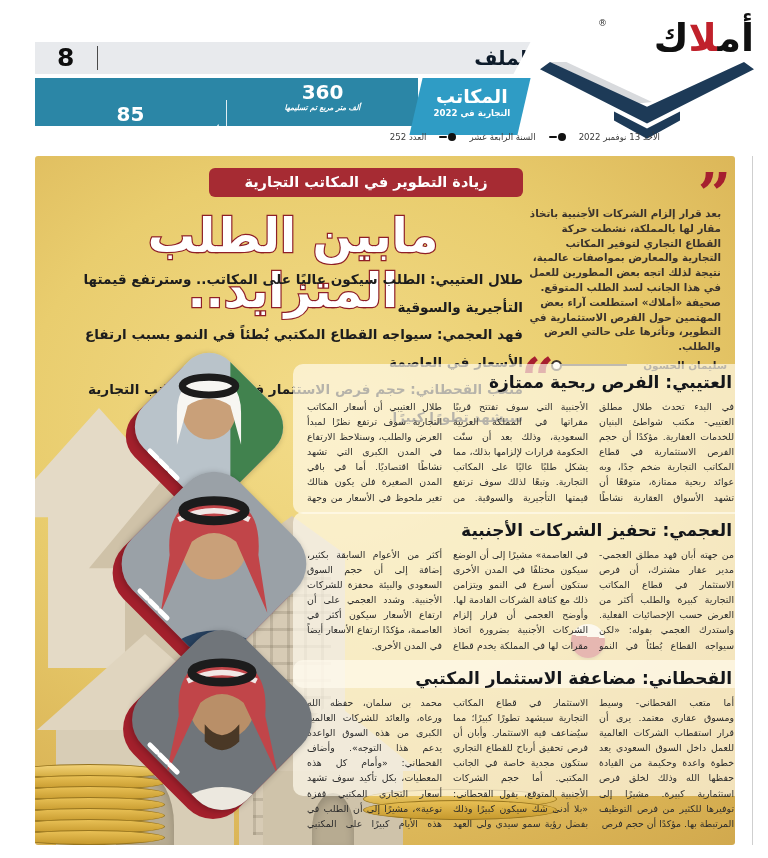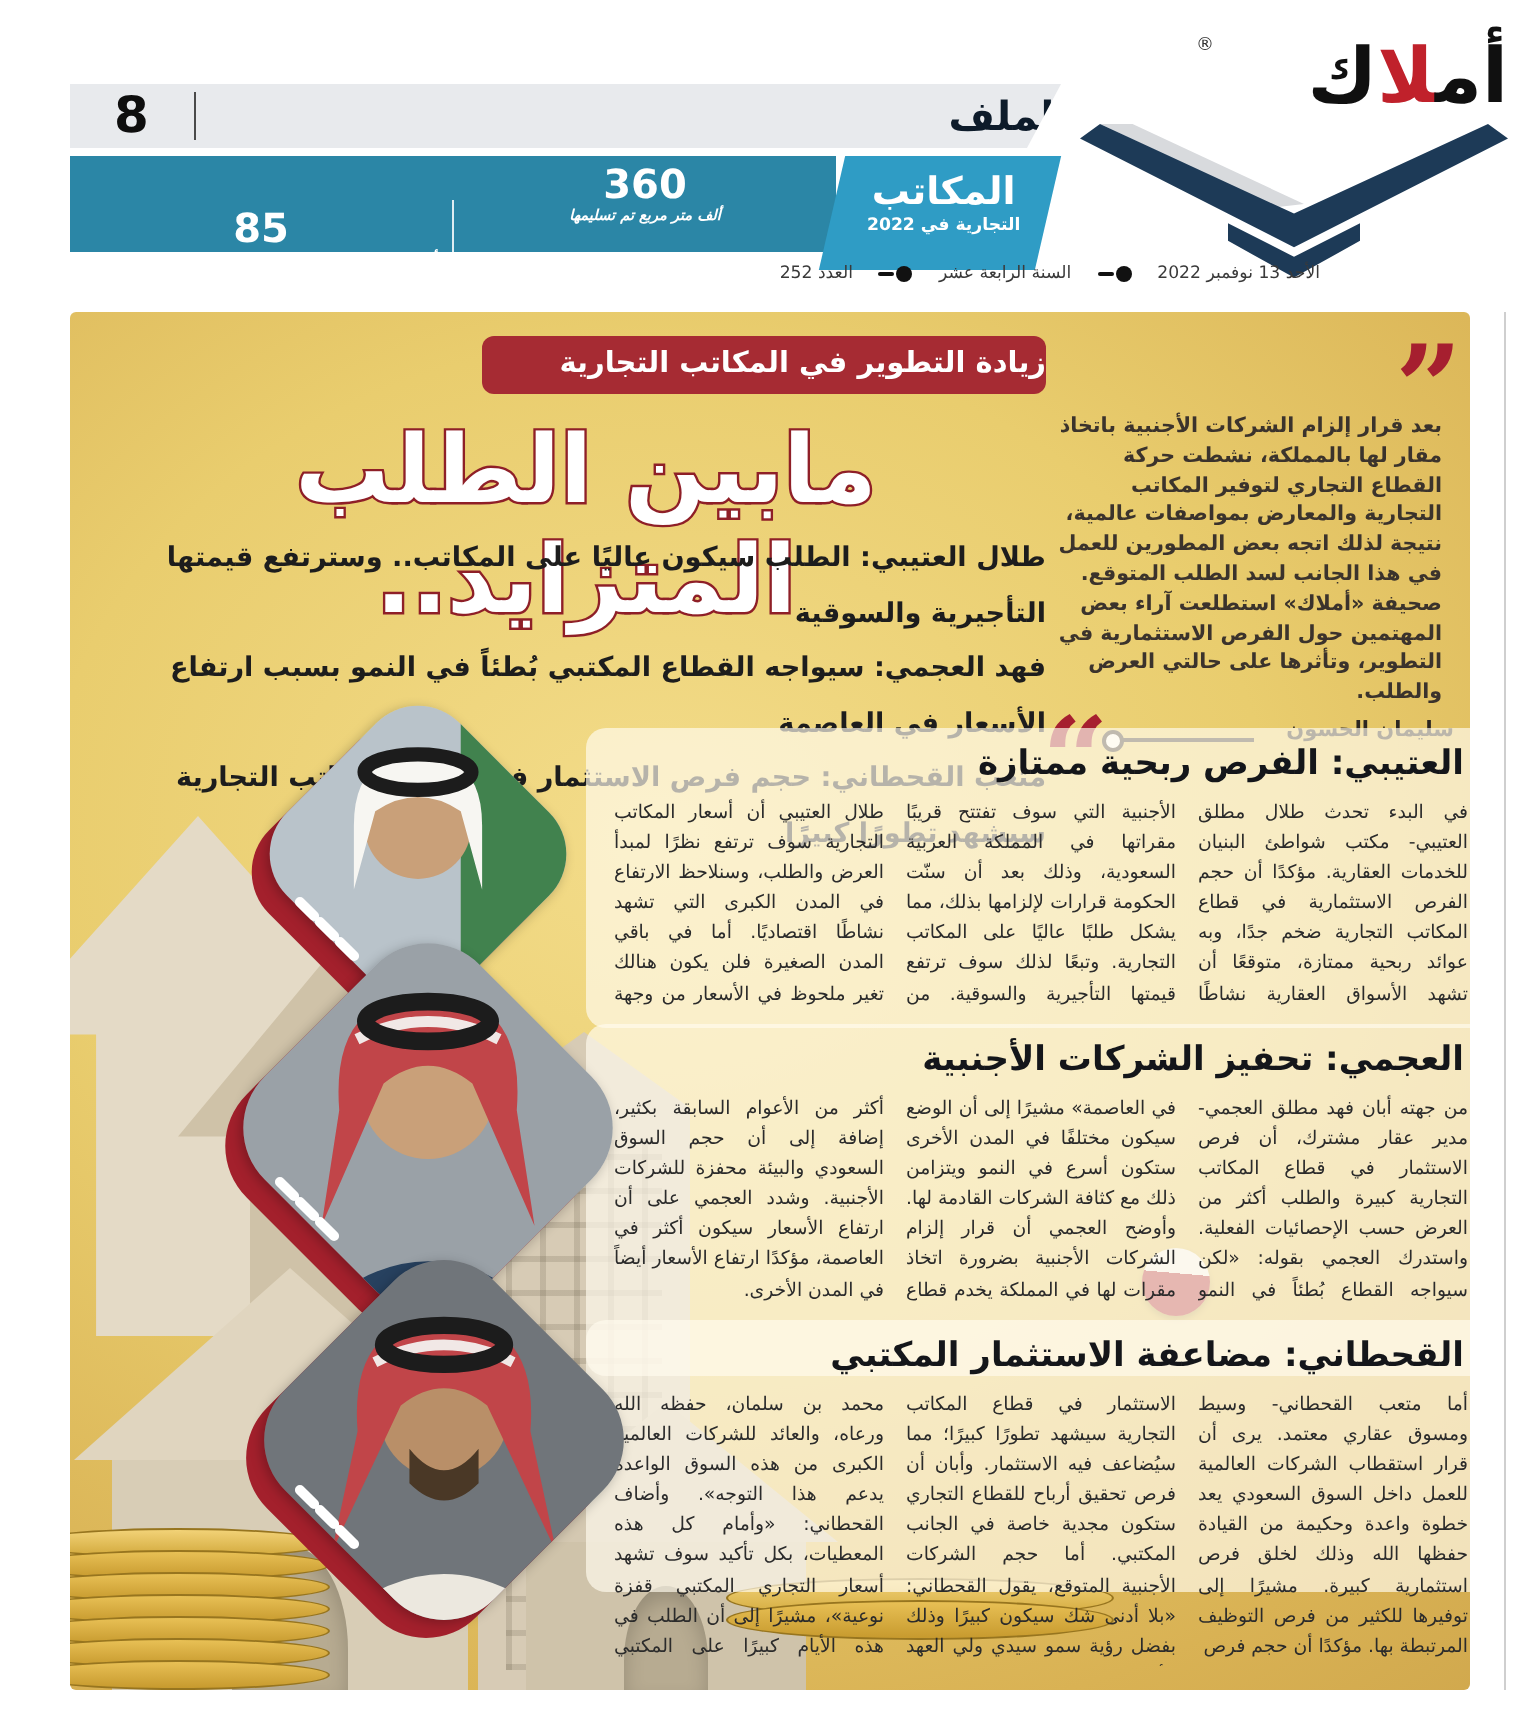--- a/index.html
+++ b/index.html
@@ -35,33 +35,33 @@
   .pin{width:17px;height:8px;position:relative;flex:0 0 auto;}
   .pin::before{content:'';position:absolute;right:0;top:0;width:8px;height:8px;border-radius:50%;background:#111;}
   .pin::after{content:'';position:absolute;left:0;top:3px;width:8px;height:2.4px;background:#111;border-radius:2px;}
 
   .page-edge{position:absolute;right:15px;top:156px;width:1px;height:689px;background:#cfcfcf;}
 
   
   .hero-panel{position:absolute;left:35px;top:156px;width:700px;height:689px;border-radius:3px;overflow:hidden;
     background:radial-gradient(115% 95% at 42% 38%, #f3dc8a 0%, #e9cd6e 38%, #d9b254 70%, #c69c45 100%);}
 
-  .kicker{position:absolute;right:212px;top:12px;width:282px;height:29px;background:#a62b33;color:#fff;
-          font-size:14.5px;font-weight:bold;text-align:right;line-height:29px;border-radius:6px;margin-left:33px;}
+  .kicker{position:absolute;right:212px;top:12px;width:314px;height:29px;background:#a62b33;color:#fff;
+          font-size:14.5px;font-weight:bold;text-align:center;line-height:29px;border-radius:6px;margin-left:33px;}
   .main-title{position:absolute;left:8px;top:52px;width:500px;text-align:center;
               font-size:47px;font-weight:bold;color:#fff;-webkit-text-stroke:2.4px #8f2028;paint-order:stroke fill;
               text-shadow:0 0 1px #8f2028;}
   .deck{position:absolute;right:212px;top:110px;width:483px;font-size:13.6px;font-weight:bold;color:#1d1d1d;
         line-height:27.5px;text-align:right;}
 
   .quote-block{position:absolute;left:490px;top:26px;width:202px;height:194px;}
   .q-open{position:absolute;top:-22px;right:-4px;font-size:58px;color:#a61f2f;font-family:"DejaVu Serif",serif;font-weight:bold;}
   .q-close{position:absolute;bottom:-38px;left:-4px;font-size:58px;color:#a61f2f;font-family:"DejaVu Serif",serif;font-weight:bold;}
   .q-text{padding:24px 6px 0 2px;font-size:10.3px;line-height:14.8px;color:#3b332c;text-align:right;font-weight:bold;}
-  .q-byline{display:flex;align-items:flex-end;gap:16px;margin-top:5px;padding-left:28px;font-size:10.5px;font-weight:bold;color:#2c2620;}
+  .q-byline{display:flex;align-items:center;gap:16px;margin-top:5px;padding-left:28px;font-size:10.5px;font-weight:bold;color:#2c2620;}
   .q-line{flex:1;height:2px;background:#3b332c;position:relative;}
   .q-line::before{content:'';position:absolute;left:-2px;top:-4px;width:7px;height:7px;border:2.4px solid #3b332c;border-radius:50%;background:#fff;}
 
   
   .decor{position:absolute;}
   .arrow{background:#ddd1ba;clip-path:polygon(50% 0,100% 42%,76% 42%,76% 100%,24% 100%,24% 42%,0 42%);}
   .arrow-a{left:-34px;top:252px;width:196px;height:260px;background:#e4dac6;}
   .arrow-b{left:54px;top:322px;width:150px;height:215px;background:#cfc2a8;}
   .tower{position:absolute;left:204px;top:398px;width:106px;height:291px;background:#d7cbb5;}
   .tower::before{content:'';position:absolute;left:0;top:-38px;width:0;height:0;

